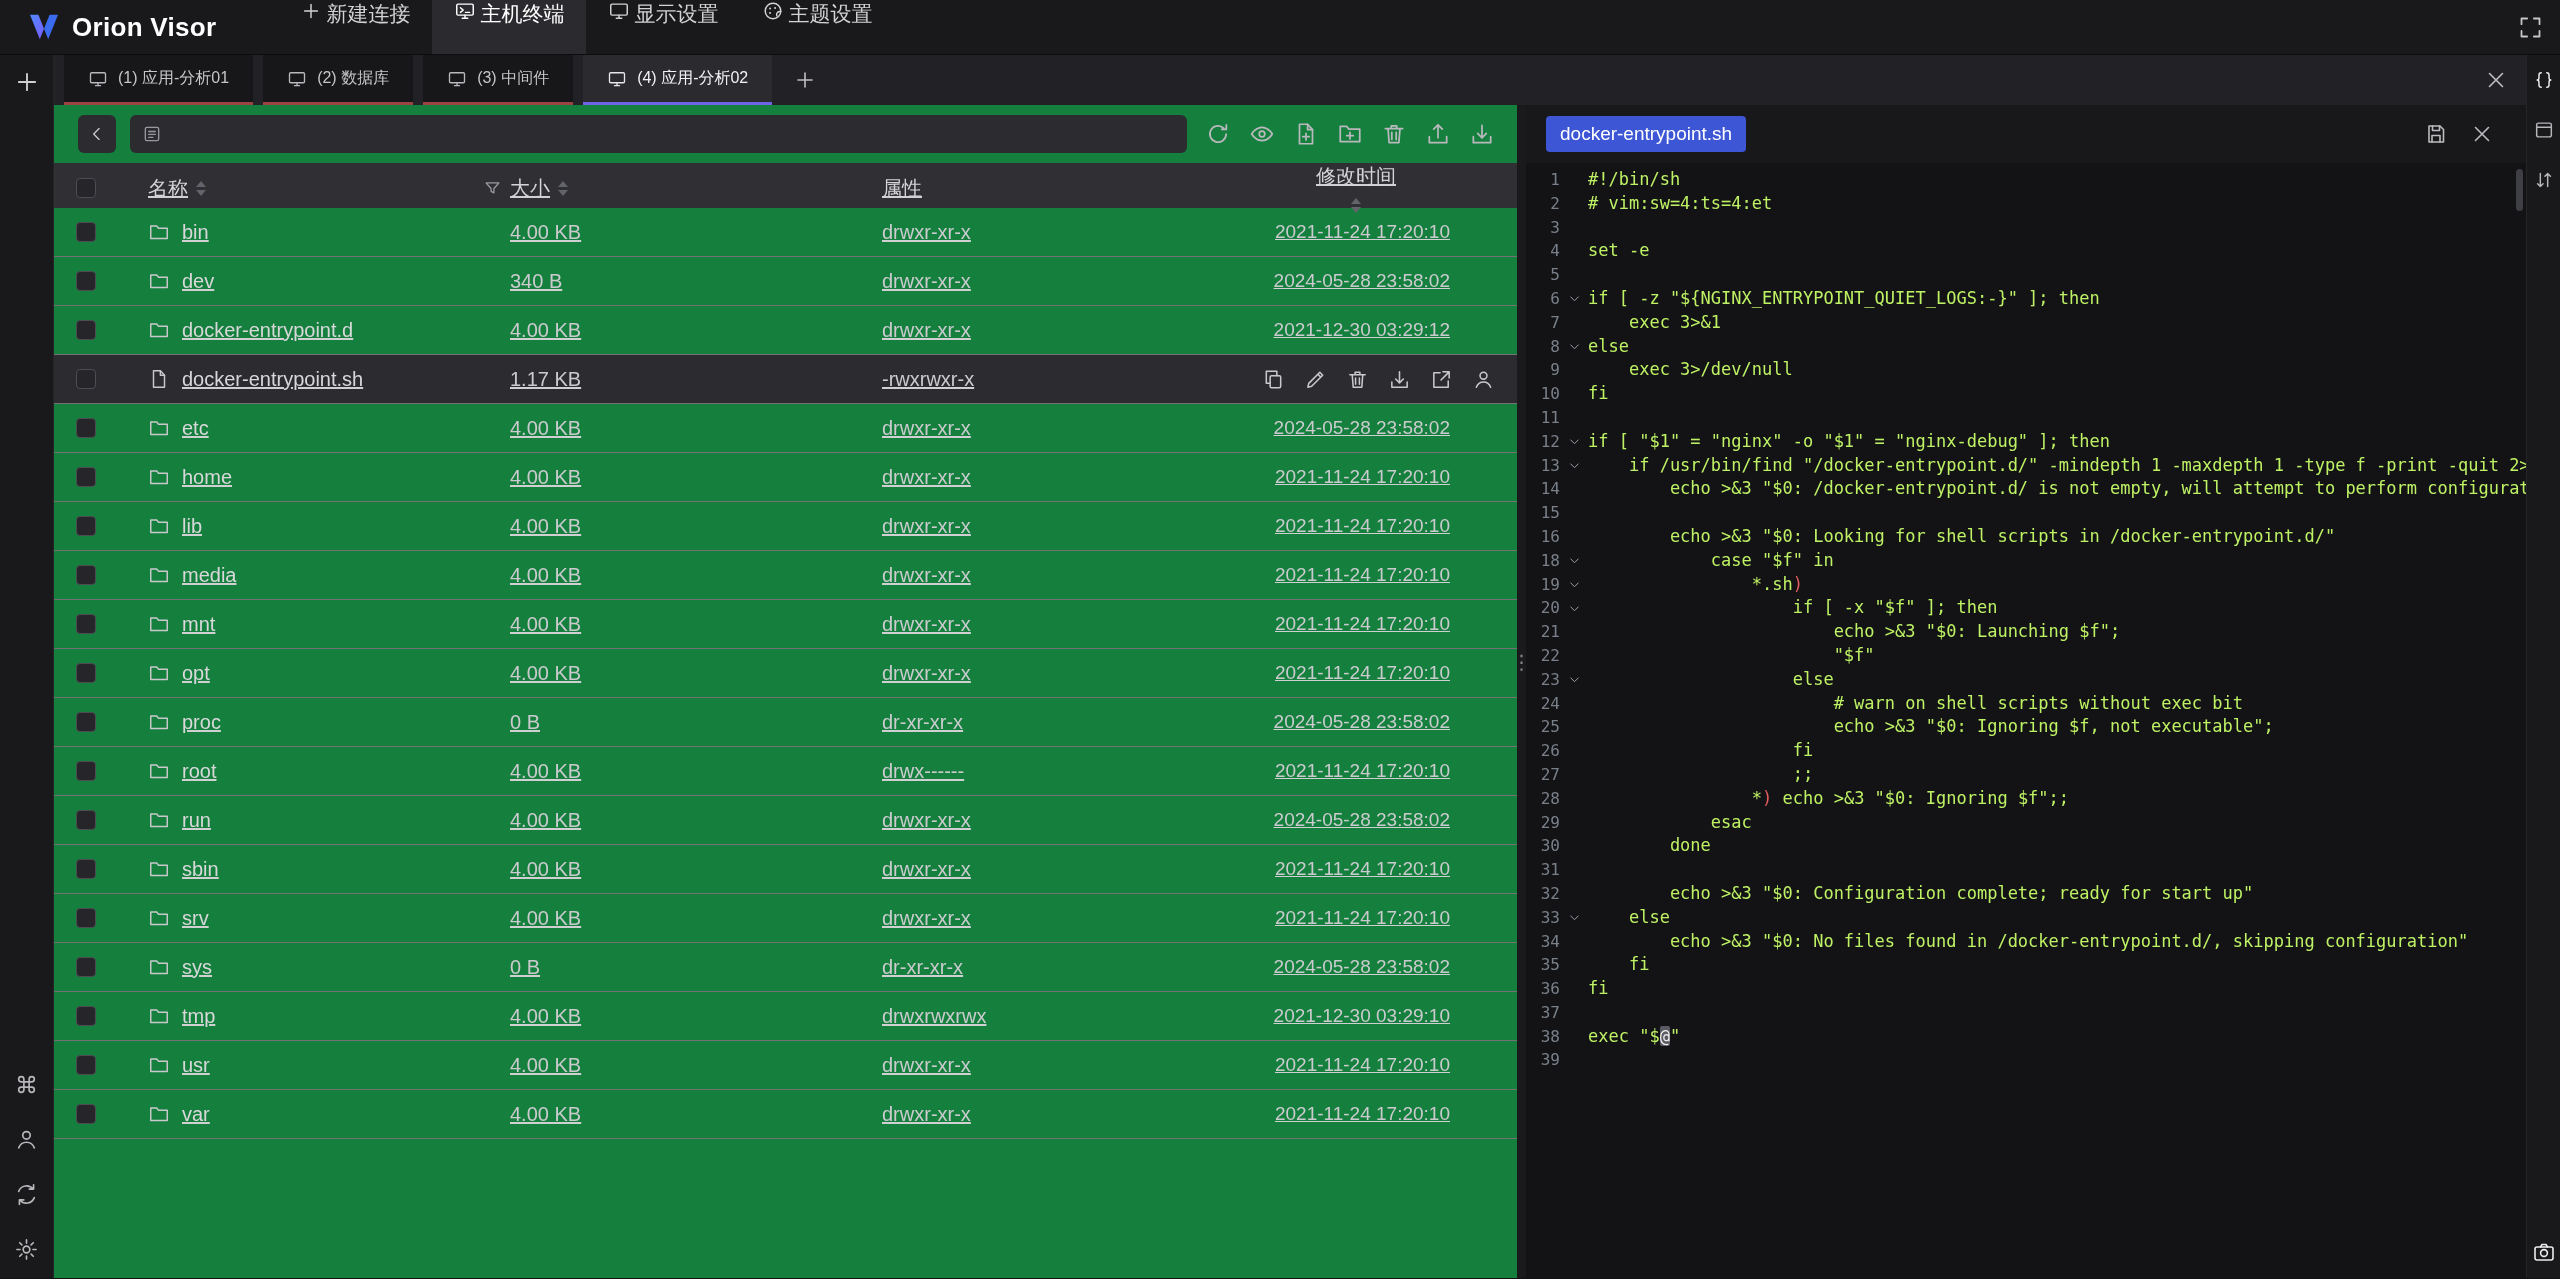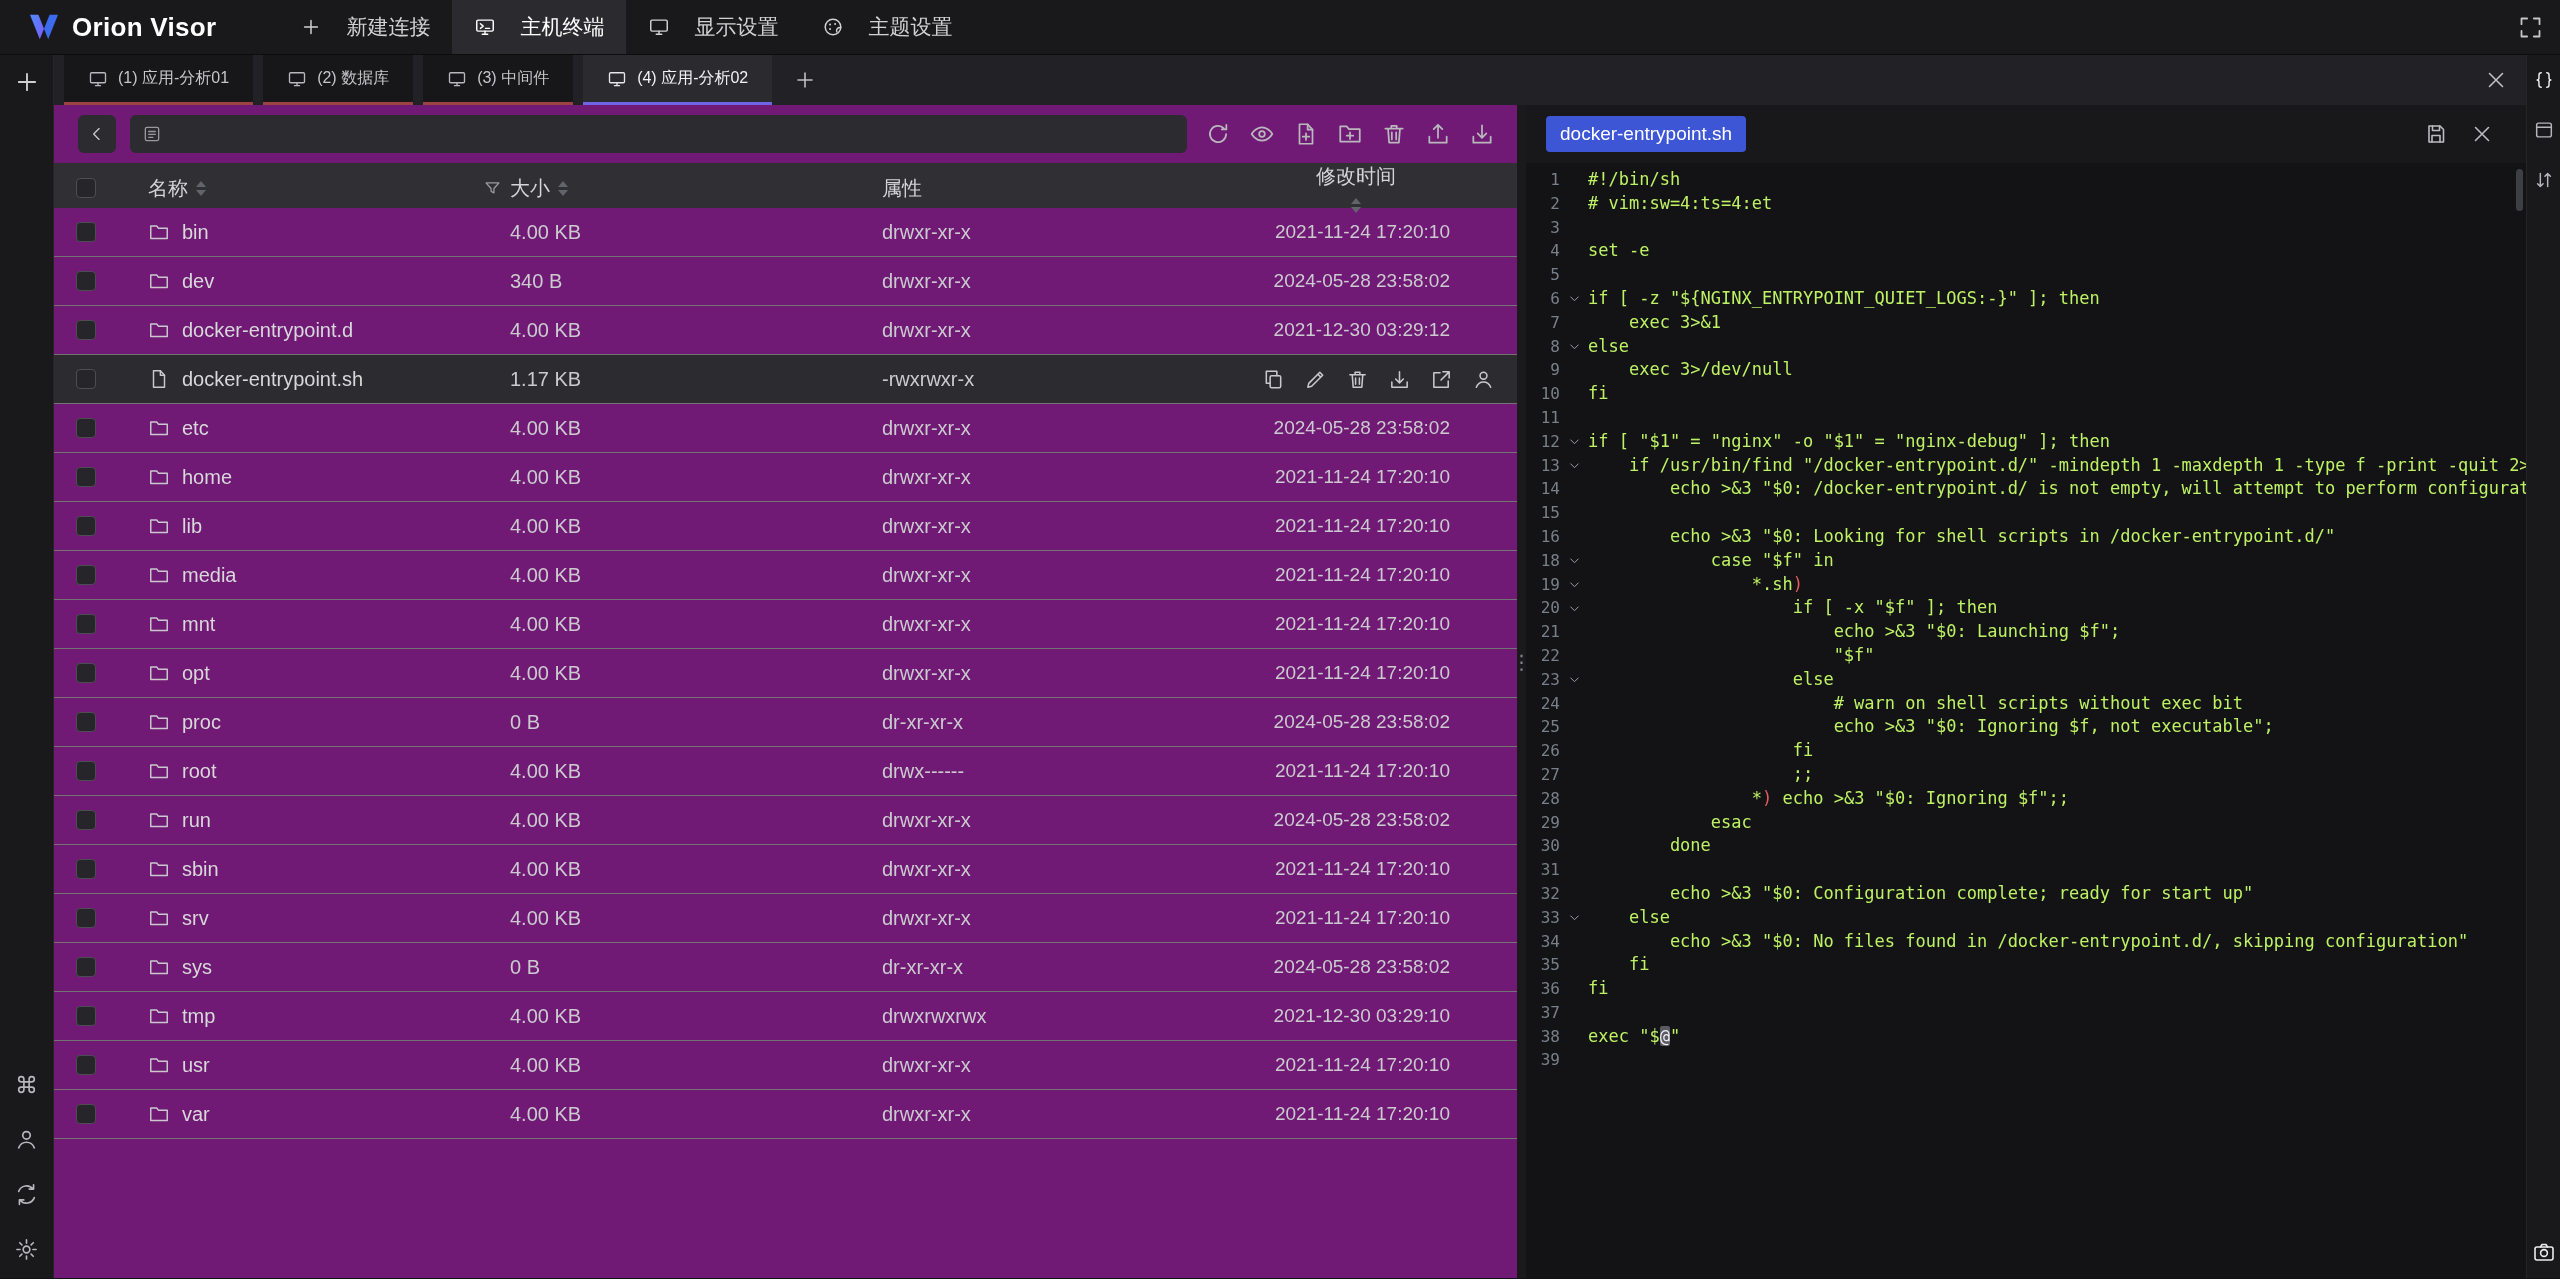--- a/index.html
+++ b/index.html
@@ -11,21 +11,21 @@
     overflow: hidden;
     color: #d0d0d3;
     -webkit-font-smoothing: antialiased;
   }
   svg { display: block; }
 
   
   .navbar { height: 55px; background: #19191b; display: flex; align-items: center; padding-left: 28px; position: relative; border-bottom: 1px solid #0c0c0d; }
   .brand { display: flex; align-items: center; gap: 12px; color: #ffffff; font-size: 26px; font-weight: bold; letter-spacing: .3px; }
   .nav-menu { display: flex; height: 100%; margin-left: 62px; }
-  .nav-item { display: flex; align-items: center; gap: 24px; padding: 0 22px; font-size: 21px; color: #d2d2d5; cursor: pointer; }
+  .nav-item { display: flex; align-items: flex-start; gap: 4px; padding: 0 22px; font-size: 21px; color: #d2d2d5; cursor: pointer; }
   .nav-item.active { background: #2b2b2f; color: #ffffff; }
   .nico, .tico, .ric, .tool-btn, .rail-btn { display: flex; align-items: center; justify-content: center; }
   .fs-btn { position: absolute; right: 16px; top: 0; height: 100%; display: flex; align-items: center; color: #c6c6c9; }
 
   
   .body { display: flex; height: 1223px; }
   .rail { background: #19191b; display: flex; flex-direction: column; align-items: center; }
   .rail-left { width: 54px; border-right: 1px solid #252528; }
   .rail-right { width: 34px; border-left: 1px solid #252528; }
   .rail-btn { color: #b6b6bb; cursor: pointer; }
@@ -44,21 +44,21 @@
   .tab.active { background: #2b2b2f; border-bottom-color: #6f63e8; color: #f2f2f4; }
   .tico { color: #b9b9bd; }
   .tab.active .tico { color: #e8e8ea; }
   .tab-add { width: 46px; display: flex; align-items: center; justify-content: center; color: #c0c0c4; cursor: pointer; }
   .tab-close { margin-left: auto; margin-right: 18px; display: flex; align-items: center; color: #c0c0c4; cursor: pointer; }
 
   
   .content { flex: 1; display: flex; min-height: 0; }
 
   
-  .sftp { width: 1463px; background: #701a75; display: flex; flex-direction: column; }
+  .sftp { width: 1463px; background: #15803d; display: flex; flex-direction: column; text-decoration: underline; }
   .toolbar { height: 58px; display: flex; align-items: center; gap: 14px; padding: 0 16px 0 24px; flex: none; }
   .back-btn { width: 38px; height: 38px; background: #2b2b30; border-radius: 6px; display: flex; align-items: center; justify-content: center; color: #c7c7cb; cursor: pointer; flex: none; }
   .path-input { flex: 1; height: 38px; background: #2b2b30; border-radius: 6px; display: flex; align-items: center; padding: 0 12px; gap: 10px; color: #98989e; }
   .path-input input { flex: 1; background: transparent; border: none; outline: none; color: #e0e0e2; font-size: 19px; font-family: "Liberation Sans", sans-serif; }
   .tool-actions { display: flex; gap: 18px; align-items: center; padding: 0 6px 0 4px; }
   .tool-btn { color: #b9b9bd; cursor: pointer; }
 
   .grid6 { display: grid; grid-template-columns: 64px 356px 36px 372px 380px 1fr; align-items: center; }
   .thead { height: 45px; background: #2f2f34; font-size: 20px; color: #d5d5d8; flex: none; }
   .th-name { display: flex; align-items: center; padding-left: 30px; gap: 8px; }

